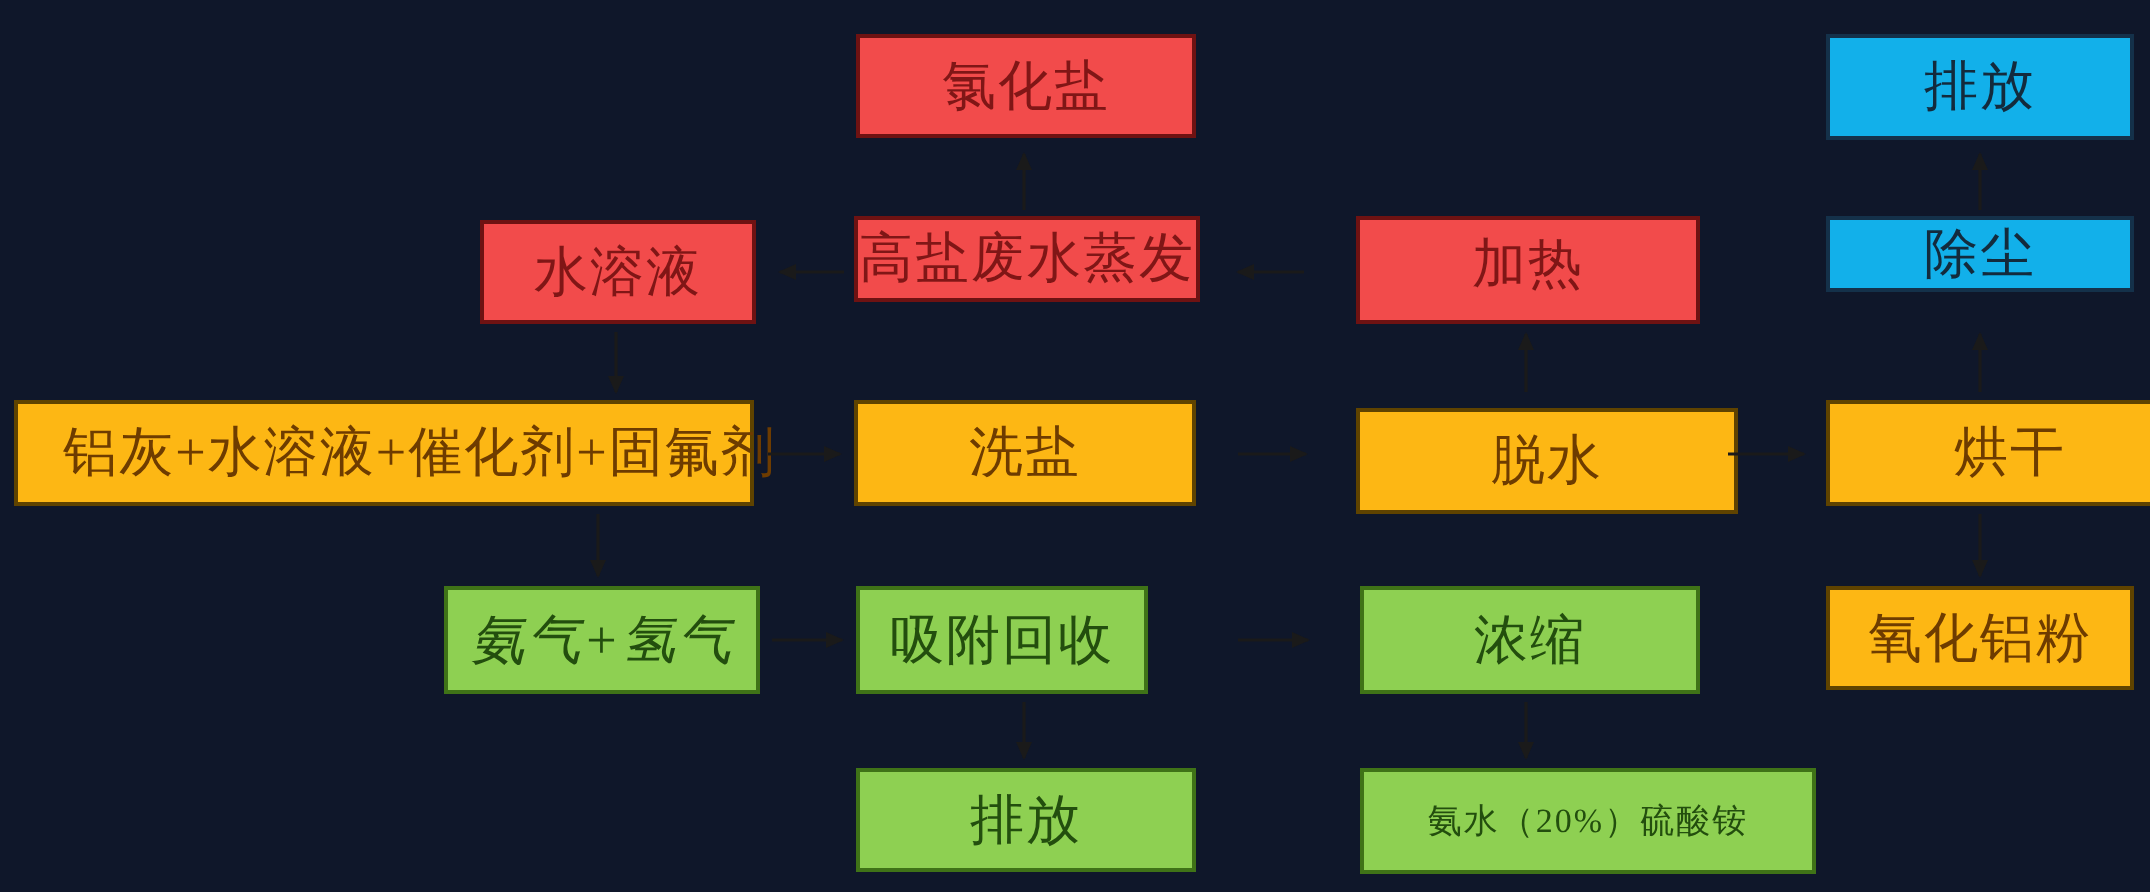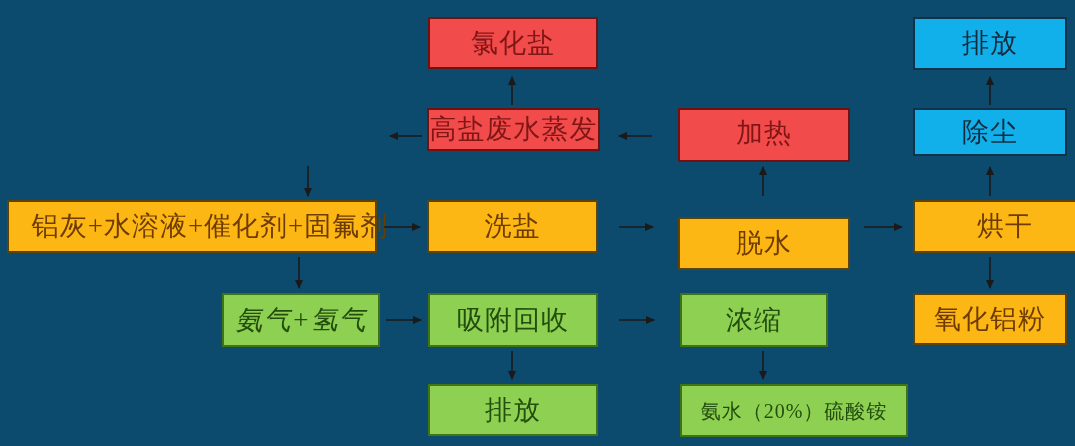--- a/index.html
+++ b/index.html
@@ -1,63 +1,64 @@
 <!DOCTYPE html>
 <html style="--red_fill: #f24b4b; --red_border: #6e1212; --red_text: #801616; --orange_fill: #fdb714; --orange_border: #5f4300; --orange_text: #6e3c00; --green_fill: #8ed052; --green_border: #3f7317; --green_text: #234e0e; --blue_fill: #12b0ea; --blue_border: #14314a; --blue_text: #132b3d; --arrow: #1a1a1a;"><head>
 <meta charset="utf-8">
 <style>
   html, body { margin: 0; padding: 0; background: #ffffff; }
   .canvas {
     position: relative;
     width: 1075px;
     height: 446px;
-    background: #0c4a6e;
+    background: #0f172a;
     font-family: "Liberation Serif", "DejaVu Serif", serif;
     overflow: hidden;
   }
   .box {
     position: absolute;
     box-sizing: border-box;
     display: flex;
     align-items: center;
     justify-content: center;
     border: 2px solid #000;
     font-size: 27px;
     line-height: 1;
     white-space: nowrap;
     letter-spacing: 1px;
   }
   .box.red    { background: var(--red_fill);    border-color: var(--red_border);    color: var(--red_text); }
   .box.orange { background: var(--orange_fill); border-color: var(--orange_border); color: var(--orange_text); }
   .box.green  { background: var(--green_fill);  border-color: var(--green_border);  color: var(--green_text); }
   .box.blue   { background: var(--blue_fill);   border-color: var(--blue_border);   color: var(--blue_text); }
-  .box.small-text { font-size: 20px; }
+  .box.small-text { font-size: 17px; }
   svg.edges { position: absolute; left: 0; top: 0; width: 1075px; height: 446px; pointer-events: none; }
   svg.edges line { stroke: var(--arrow); stroke-width: 1.6px; }
 </style>
 </head>
 <body>
 
 <div class="canvas">
 
   <div class="box red" style="left:428px; top:17px;  width:170px; height:52px;">氯化盐</div>
   <div class="box blue" style="left:913px; top:17px;  width:154px; height:53px;">排放</div>
 
+  <div class="box red" style="left:240px; top:110px; width:138px; height:52px;">水溶液</div>
   <div class="box red" style="left:427px; top:108px; width:173px; height:43px;">高盐废水蒸发</div>
   <div class="box red" style="left:678px; top:108px; width:172px; height:54px;font-family:Liberation Mono, monospace;">加热</div>
-  <div class="box blue" style="left:913px; top:108px; width:154px; height:48px;">除尘</div>
+  <div class="box blue" style="left:913px; top:108px; width:154px; height:38px;">除尘</div>
 
   <div class="box orange" style="left:7px;   top:200px; width:370px; height:53px;padding-left:36px;">铝灰+水溶液+催化剂+固氟剂</div>
   <div class="box orange" style="left:427px; top:200px; width:171px; height:53px;font-family:Liberation Serif, serif;">洗盐</div>
-  <div class="box orange" style="left:678px; top:217px; width:172px; height:53px;">脱水</div>
+  <div class="box orange" style="left:678px; top:204px; width:191px; height:53px;">脱水</div>
   <div class="box orange" style="left:913px; top:200px; width:184px; height:53px;">烘干</div>
 
   <div class="box green" style="left:222px; top:293px; width:158px; height:54px;font-style:italic;">氨气+氢气</div>
-  <div class="box green" style="left:428px; top:293px; width:170px; height:54px;">吸附回收</div>
-  <div class="box green" style="left:680px; top:293px; width:148px; height:54px;">浓缩</div>
+  <div class="box green" style="left:428px; top:293px; width:146px; height:54px;">吸附回收</div>
+  <div class="box green" style="left:680px; top:293px; width:170px; height:54px;">浓缩</div>
   <div class="box orange" style="left:913px; top:293px; width:154px; height:52px;">氧化铝粉</div>
 
   <div class="box green" style="left:428px; top:384px; width:170px; height:52px;">排放</div>
   <div class="box green small-text" style="left:680px; top:384px; width:228px; height:53px;">氨水（20%）硫酸铵</div>
 
   <svg class="edges" viewBox="0 0 1075 446" xmlns="http://www.w3.org/2000/svg">
     <defs>
       <marker id="ah" markerWidth="9" markerHeight="8" refX="8" refY="4" orient="auto" markerUnits="userSpaceOnUse">
         <path d="M0,0 L9,4 L0,8 z" fill="#1a1a1a"></path>
       </marker>

